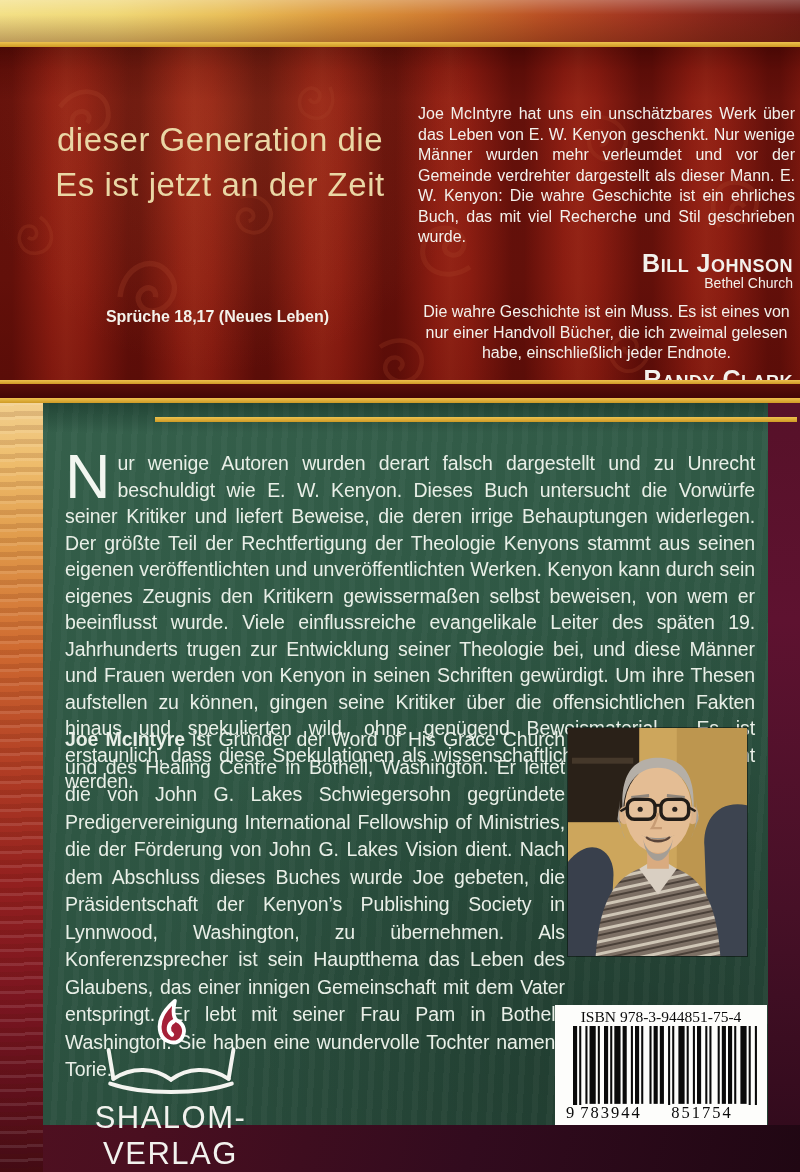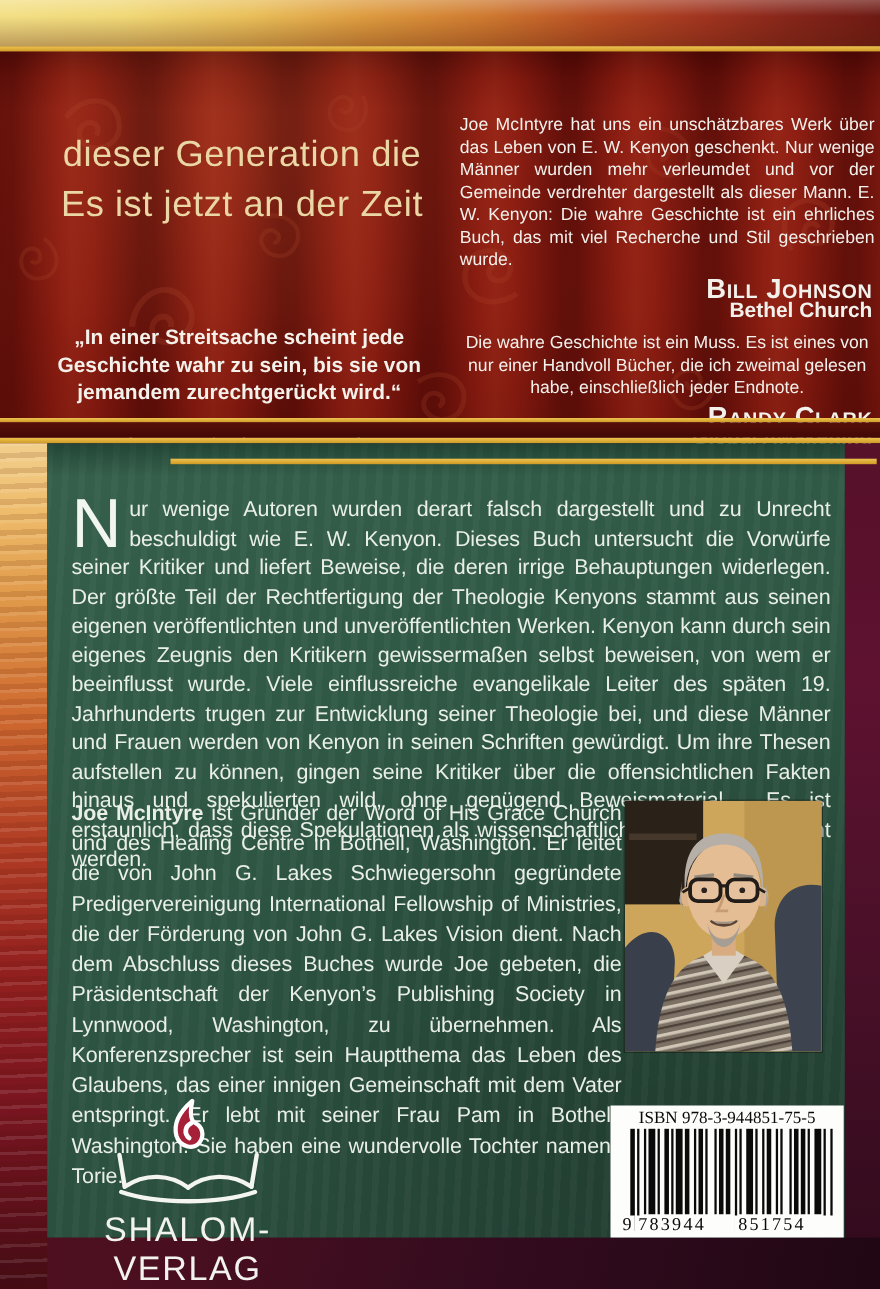--- a/index.html
+++ b/index.html
@@ -35,21 +35,21 @@
   .scripture{position:absolute;left:25px;top:248px;width:385px;text-align:center;color:#f4f1ea;}
   .scripture .qtext{margin:0;font-size:19px;line-height:25px;font-weight:600;}
   .scripture .ref{margin:13px 0 0 0;font-size:16px;font-weight:700;}
   
   .endorsements{position:absolute;left:418px;top:57px;width:377px;color:#f3f1ec;}
   .endq{margin:0;font-size:16px;line-height:20.5px;font-weight:400;}
   .endq.justify{text-align:justify;}
   .endq.center{text-align:center;}
   .attrib{text-align:right;margin:4px 2px 10px 0;}
   .endorser-name{font-variant:small-caps;font-weight:700;font-size:25px;line-height:22px;letter-spacing:.5px;}
-  .endorser-org{font-weight:700;font-size:19px;line-height:18.5px;}
+  .endorser-org{font-weight:400;font-size:14px;line-height:18.5px;}
   .end2{margin-top:9px;}
   
   .left-strip{position:absolute;left:0;top:403px;width:43px;height:769px;
     background:linear-gradient(180deg,#f2cf8d 0%,#eebc6b 8%,#e09a4a 18%,#cf6a30 32%,#b03c24 48%,#93201f 62%,#7a1520 78%,#5a0f1a 92%,#420b14 100%);}
   .left-strip::after{content:"";position:absolute;inset:0;
     background:repeating-linear-gradient(178deg,rgba(255,255,255,.10) 0 3px,rgba(0,0,0,0) 3px 9px,rgba(80,20,5,.12) 9px 14px);}
   .right-strip{position:absolute;left:768px;top:403px;width:32px;height:722px;
     background:linear-gradient(180deg,#571129 0%,#5e1230 30%,#471027 70%,#330b1d 100%);}
   
   .green-panel{position:absolute;left:43px;top:403px;width:725px;height:722px;
@@ -106,21 +106,20 @@
       <use href="#sw" transform="translate(40,170) rotate(90) scale(1.2)" opacity=".4"></use>
       <use href="#sw" transform="translate(380,300) rotate(20) scale(1.5)" opacity=".4"></use>
     </svg>
 
     <div class="headline">
       <div>dieser Generation die</div>
       <div>Es ist jetzt an der Zeit</div>
     </div>
 
     <div class="scripture">
-      <p class="qtext">„In einer Streitsache scheint jede Geschichte wahr zu sein, bis sie von jemandem zurechtgerückt wird.“</p>
       <p class="ref">Sprüche 18,17 (Neues Leben)</p>
     </div>
 
     <div class="endorsements">
       <p class="endq justify">Joe McIntyre hat uns ein unschätzbares Werk über das Leben von E. W. Kenyon geschenkt. Nur wenige Männer wurden mehr verleumdet und vor der Gemeinde verdrehter dargestellt als dieser Mann. E. W. Kenyon: Die wahre Geschichte ist ein ehrliches Buch, das mit viel Recherche und Stil geschrieben wurde.</p>
       <div class="attrib">
         <div class="endorser-name">Bill Johnson</div>
         <div class="endorser-org">Bethel Church</div>
       </div>
       <p class="endq center end2">Die wahre Geschichte ist ein Muss. Es ist eines von nur einer Handvoll Bücher, die ich zweimal gelesen habe, einschließlich jeder Endnote.</p>
@@ -197,21 +196,21 @@
           <path d="M18,46 C42,30 70,32 90,47"></path>
           <path d="M90,47 C110,32 138,30 162,46"></path>
           <path d="M162,46 L168,10"></path>
           <path d="M14,52 C55,66 125,66 166,52"></path>
         </g>
       </svg>
       <div class="pubname">SHALOM- VERLAG</div>
     </div>
 
     <div class="barcode">
-      <div class="isbn">ISBN 978-3-944851-75-5</div>
+      <div class="isbn">ISBN 978-3-944851-75-4</div>
       <svg class="bars" id="bars-svg" viewBox="0 0 196 86" preserveAspectRatio="none">
           <rect x="10.00" y="0" width="4.13" height="86" fill="#0a0a0a"></rect>
           <rect x="16.20" y="0" width="2.07" height="86" fill="#0a0a0a"></rect>
           <rect x="22.40" y="0" width="2.07" height="72" fill="#0a0a0a"></rect>
           <rect x="26.53" y="0" width="6.20" height="72" fill="#0a0a0a"></rect>
           <rect x="34.80" y="0" width="2.07" height="72" fill="#0a0a0a"></rect>
           <rect x="41.00" y="0" width="4.13" height="72" fill="#0a0a0a"></rect>
           <rect x="47.20" y="0" width="2.07" height="72" fill="#0a0a0a"></rect>
           <rect x="51.33" y="0" width="6.20" height="72" fill="#0a0a0a"></rect>
           <rect x="59.60" y="0" width="4.13" height="72" fill="#0a0a0a"></rect>

